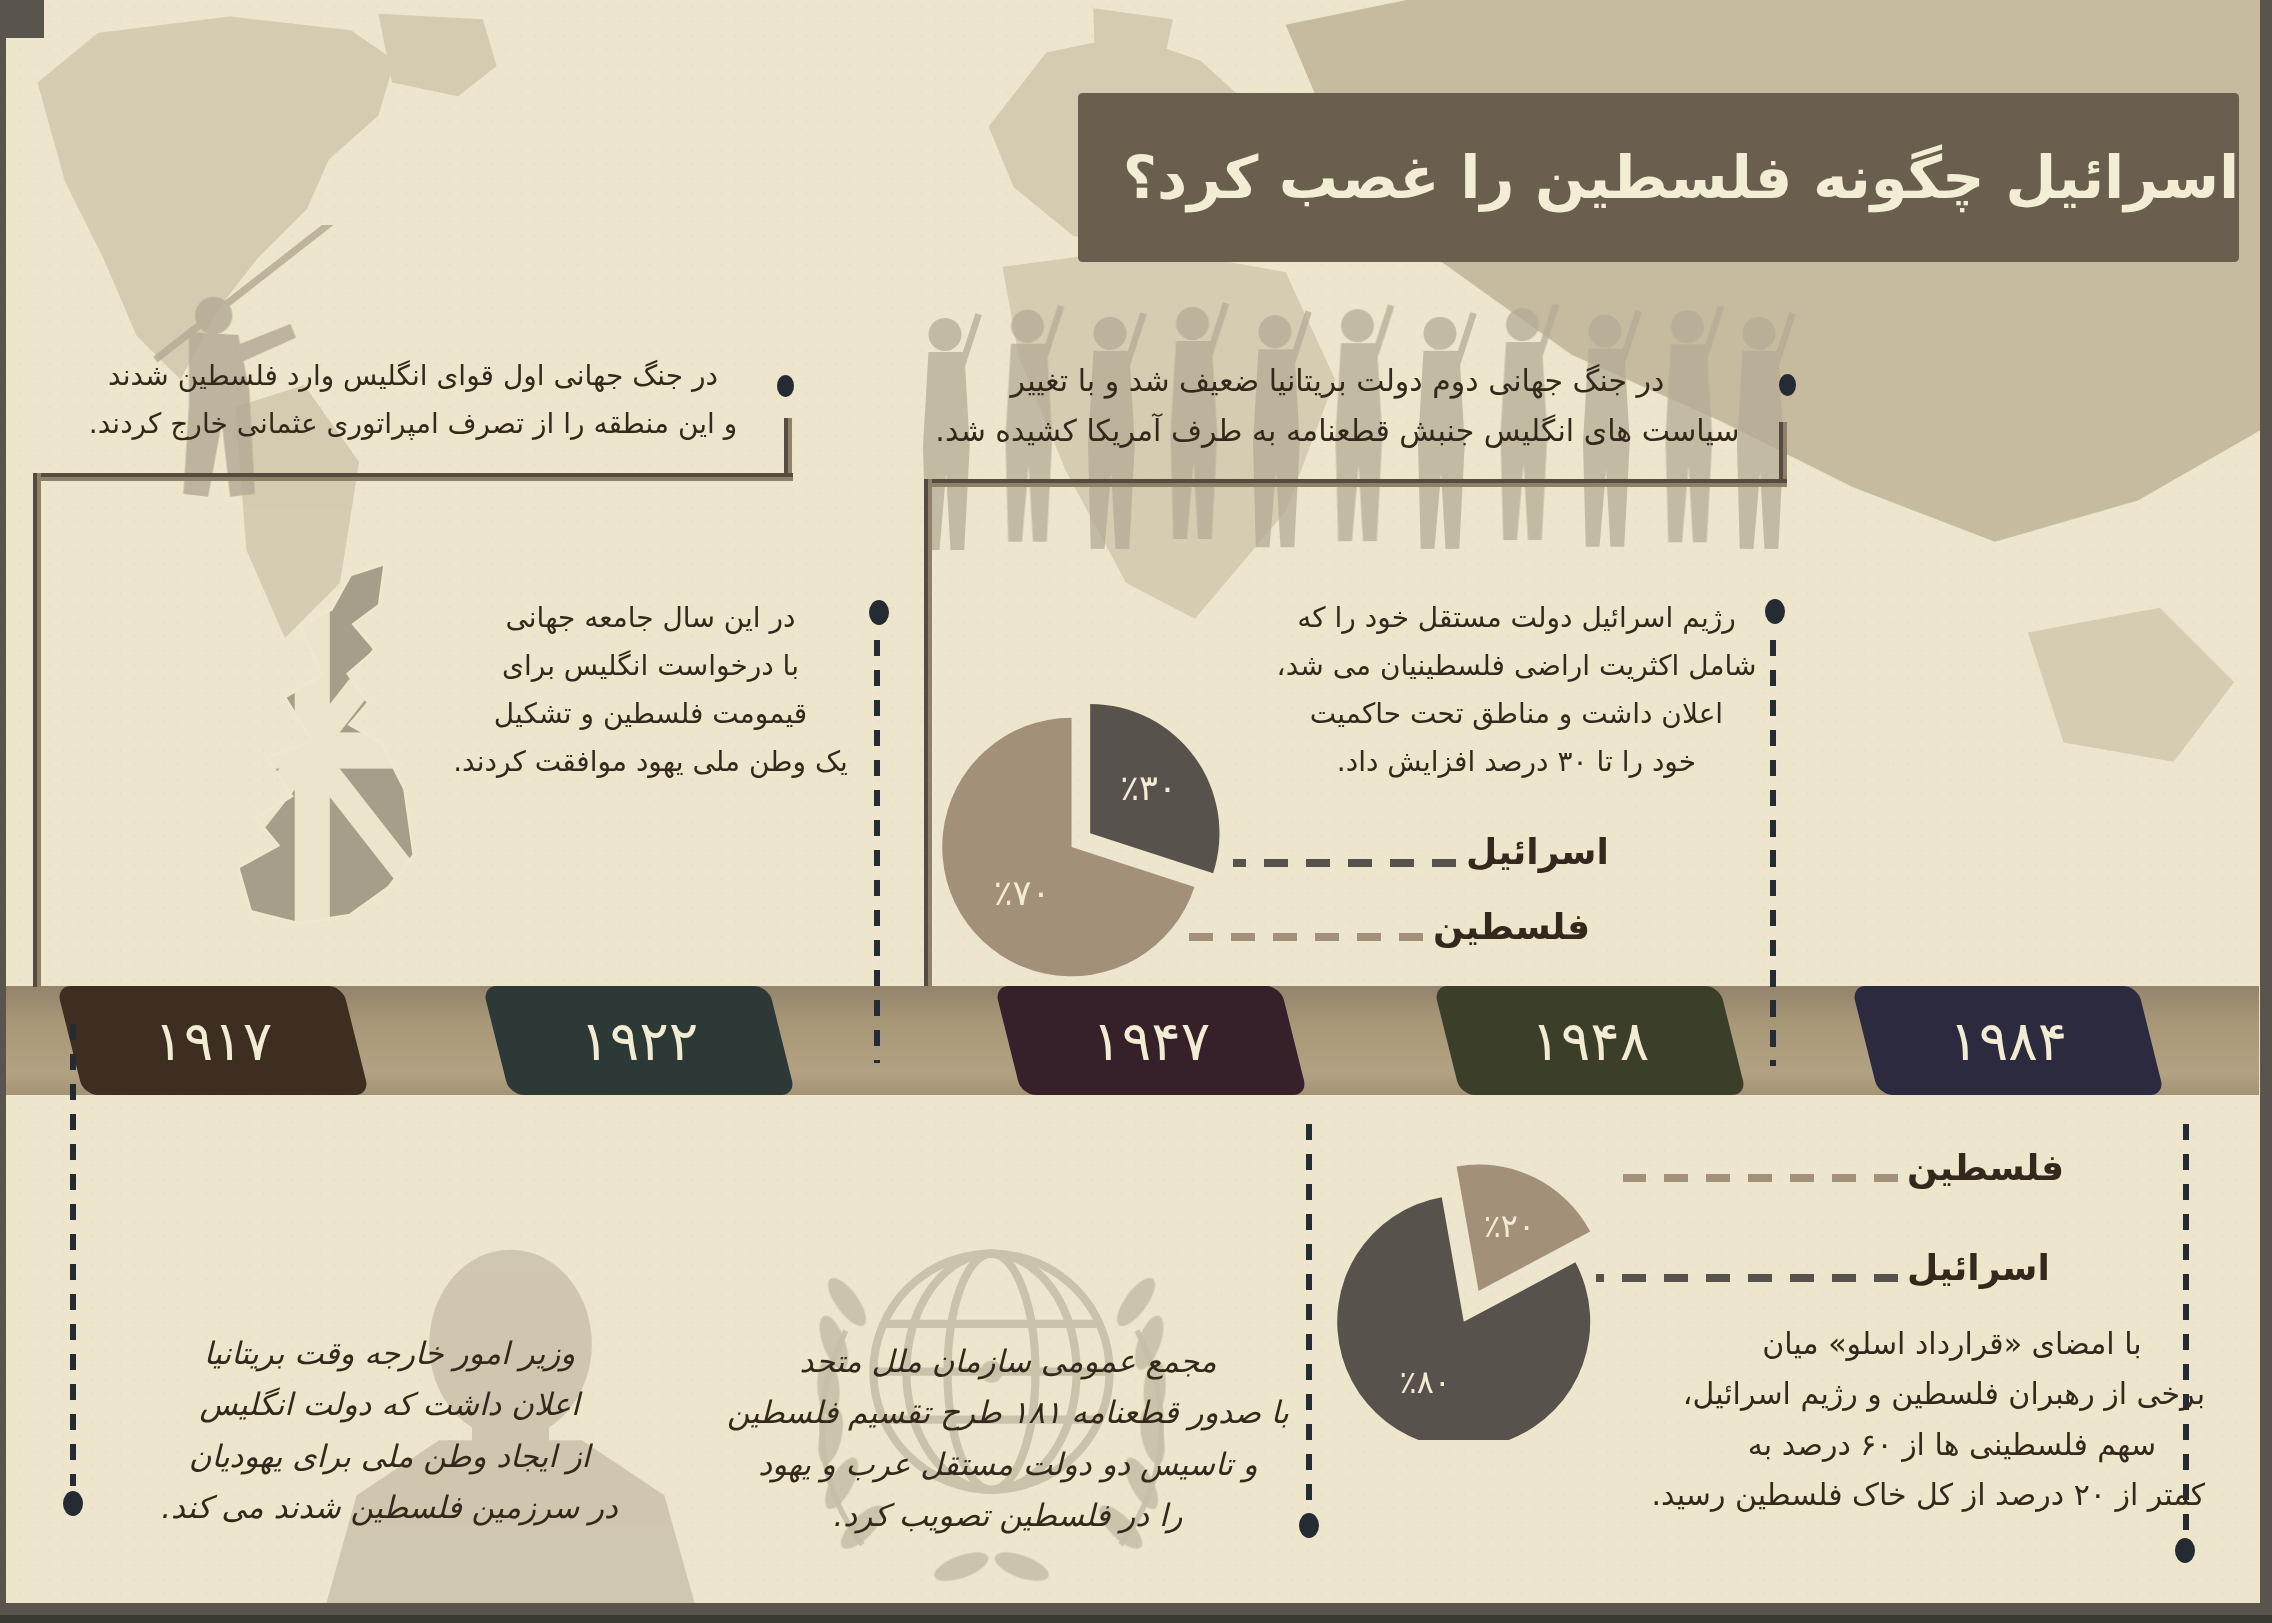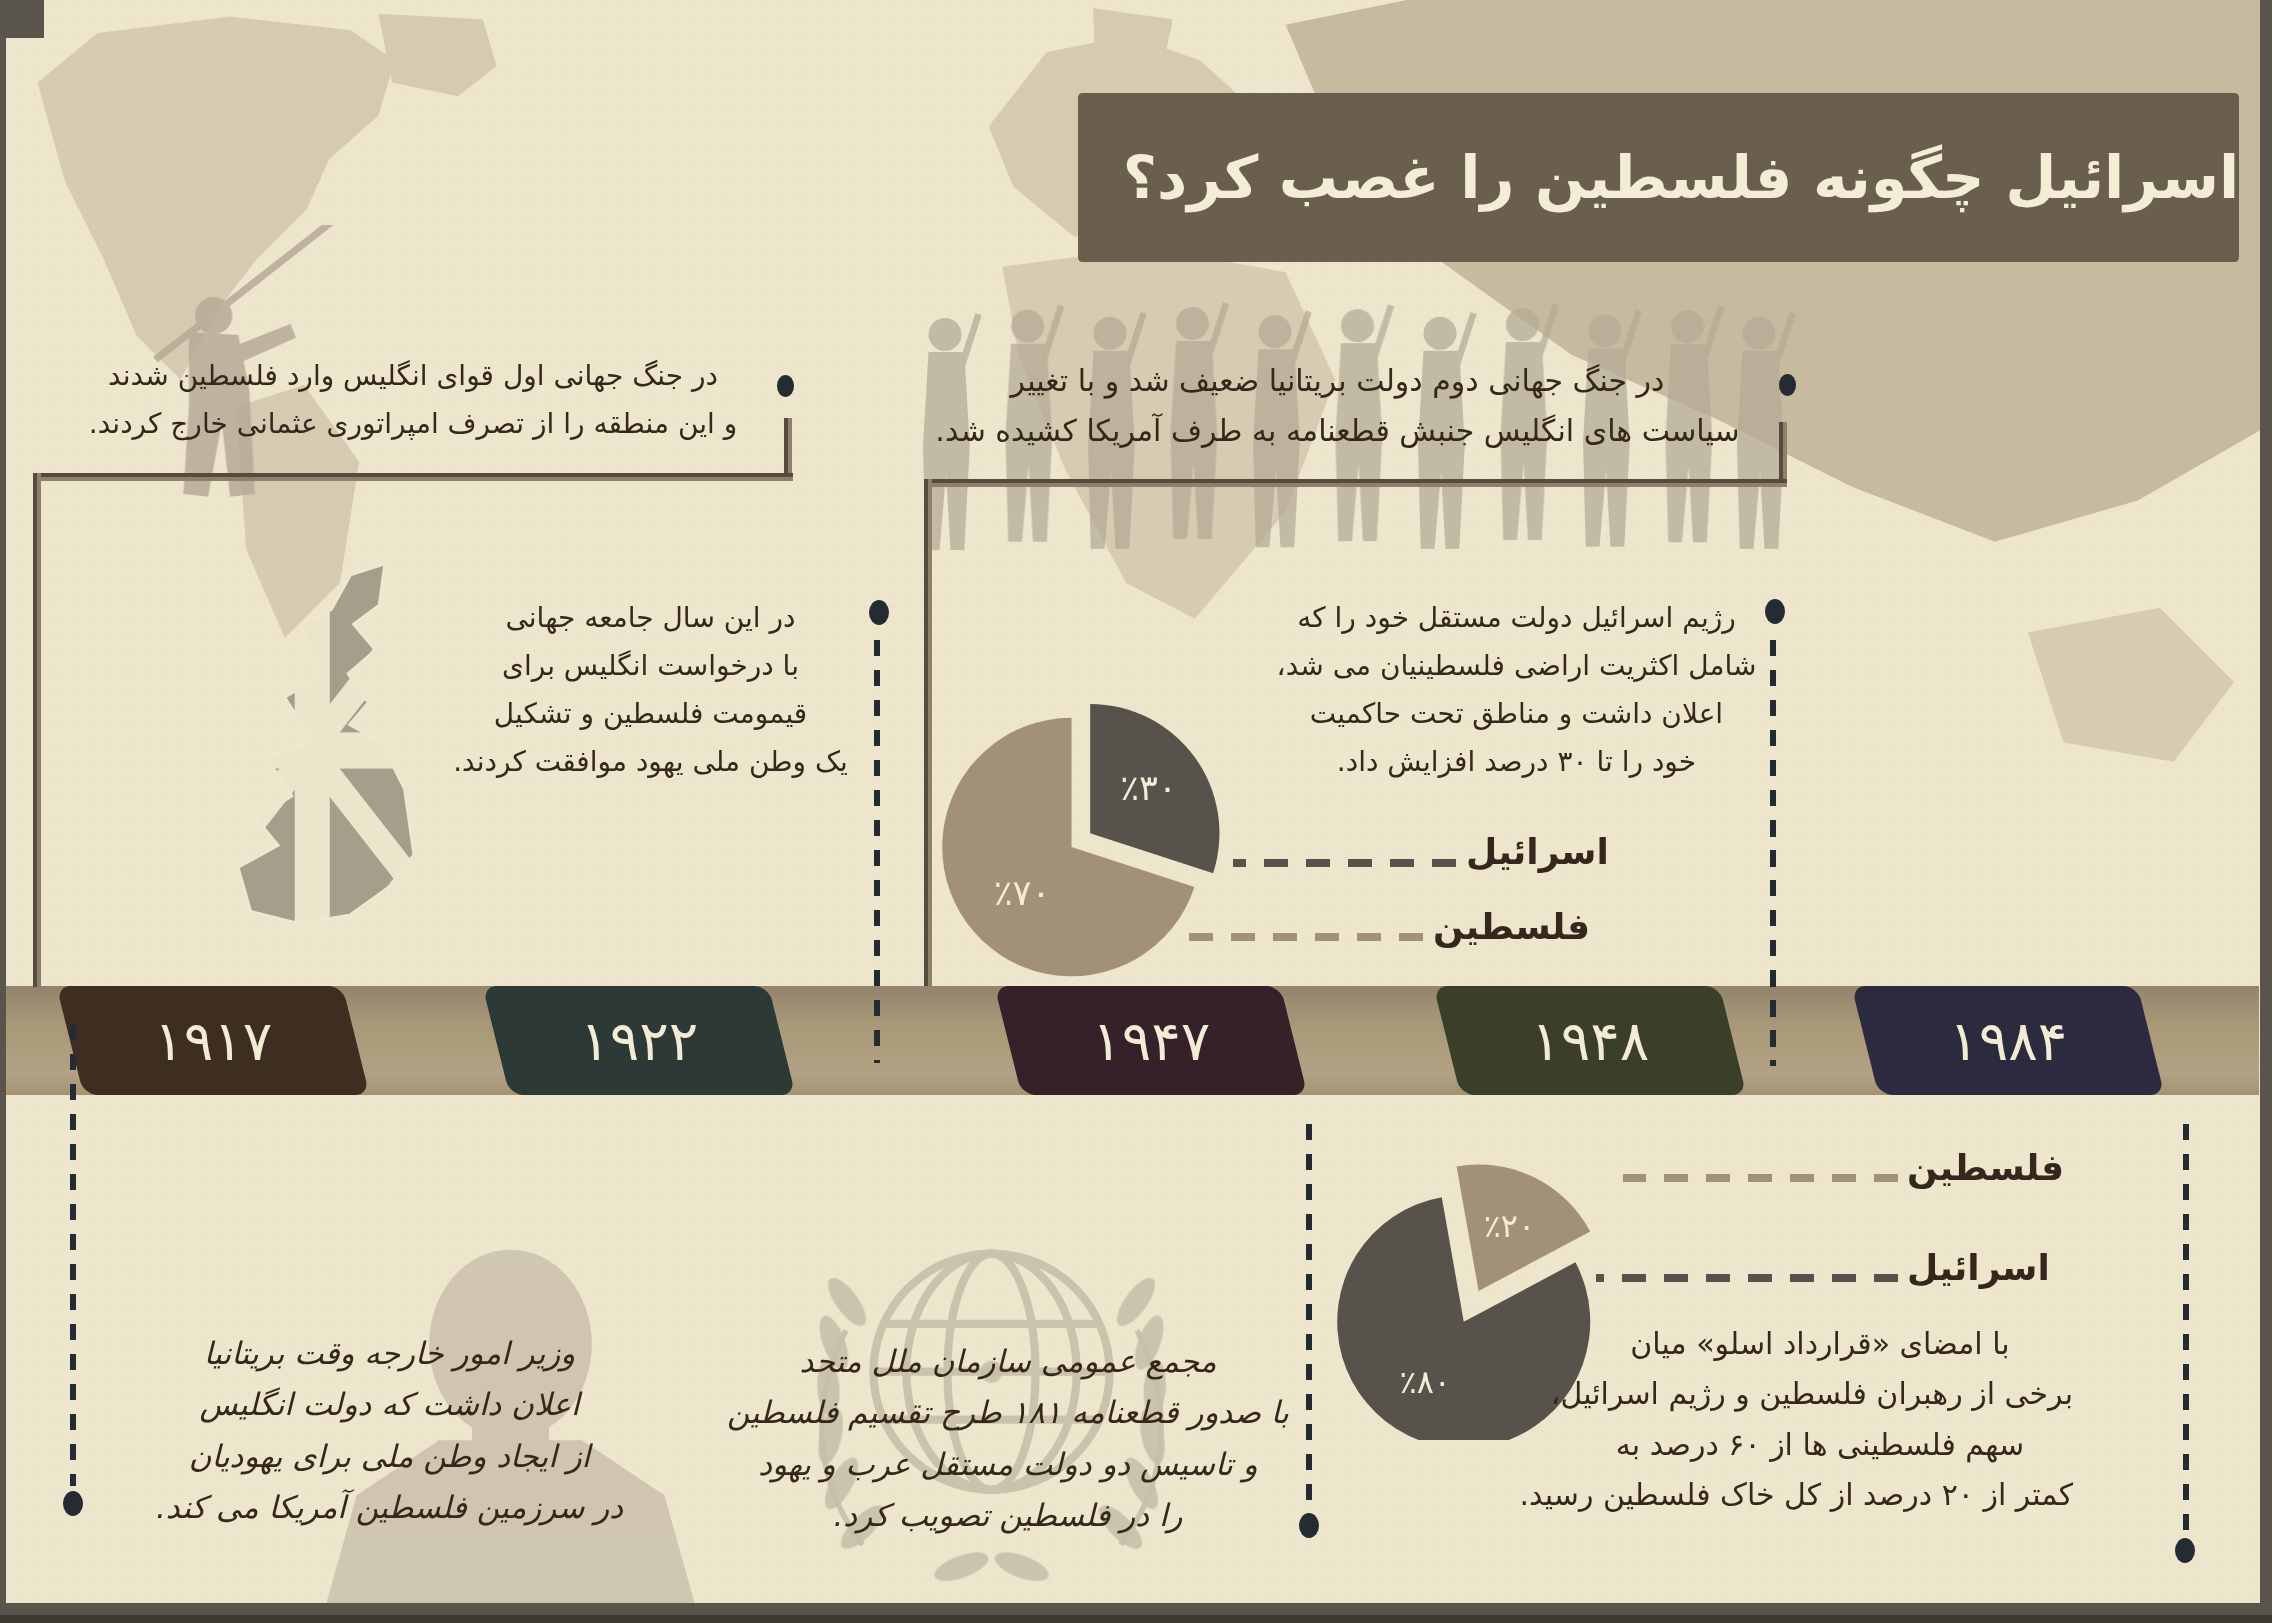--- a/index.html
+++ b/index.html
@@ -216,21 +216,21 @@
       <span class="yr">۱۹۸۴</span>
       </div>
   </div>
 
   <div class="vdash" style="left:71px;top:1024px;height:462px;"></div>
   <div class="bullet" style="left:64px;top:1491px;width:20px;height:25px;"></div>
   <div class="tblock fs57" style="left:88px;top:1328px;width:605px;">
     <div class="line">وزیر امور خارجه وقت بریتانیا</div>
     <div class="line">اعلان داشت که دولت انگلیس</div>
     <div class="line">از ایجاد وطن ملی برای یهودیان</div>
-    <div class="line">در سرزمین فلسطین آمریکا می کند.</div>
+    <div class="line">در سرزمین فلسطین شدند می کند.</div>
   </div>
 
   <div class="vdash" style="left:1307px;top:1124px;height:385px;"></div>
   <div class="bullet" style="left:1300px;top:1513px;width:20px;height:25px;"></div>
   <div class="tblock fs57" style="left:715px;top:1314px;width:588px;margin-top:22px;">
     <div class="line">مجمع عمومی سازمان ملل متحد</div>
     <div class="line">با صدور قطعنامه ۱۸۱ طرح تقسیم فلسطین</div>
     <div class="line">و تاسیس دو دولت مستقل عرب و یهود</div>
     <div class="line">را در فلسطین تصویب کرد.</div>
   </div>
@@ -241,21 +241,21 @@
     <text x="348" y="210" font-size="58" fill="#f3ecd4" text-anchor="middle" style="direction:ltr;">٪۲۰</text>
     <text x="195" y="495" font-size="58" fill="#f3ecd4" text-anchor="middle" style="direction:ltr;">٪۸۰</text>
   </svg>
   <div class="hdash taupe" style="left:1624px;top:1174px;width:275px;"></div>
   <div class="leader-label" style="left:1908px;top:1147px;">فلسطین</div>
   <div class="hdash dark" style="left:1597px;top:1274px;width:302px;"></div>
   <div class="leader-label" style="left:1908px;top:1247px;">اسرائیل</div>
 
   <div class="vdash" style="left:2184px;top:1124px;height:410px;"></div>
   <div class="bullet" style="left:2176px;top:1538px;width:20px;height:25px;"></div>
-  <div class="tblock fs55" style="left:1568px;top:1319px;width:506px;">
+  <div class="tblock fs55" style="left:1700px;top:1319px;width:506px;">
     <div class="line">با امضای «قرارداد اسلو» میان</div>
     <div class="line">برخی از رهبران فلسطین و رژیم اسرائیل،</div>
     <div class="line">سهم فلسطینی ها از ۶۰ درصد به</div>
     <div class="line">کمتر از ۲۰ درصد از کل خاک فلسطین رسید.</div>
   </div>
 
   <div class="band" style="left:0;top:0;width:45px;height:38px;"></div>
   <div class="band" style="left:0;top:0;width:7.1px;height:1623px;"></div>
   <div class="band" style="left:2261px;top:0;width:12px;height:1623px;"></div>
   <div class="band band-bottom" style="left:0;top:1603px;width:2273px;height:20.3px;"></div>

